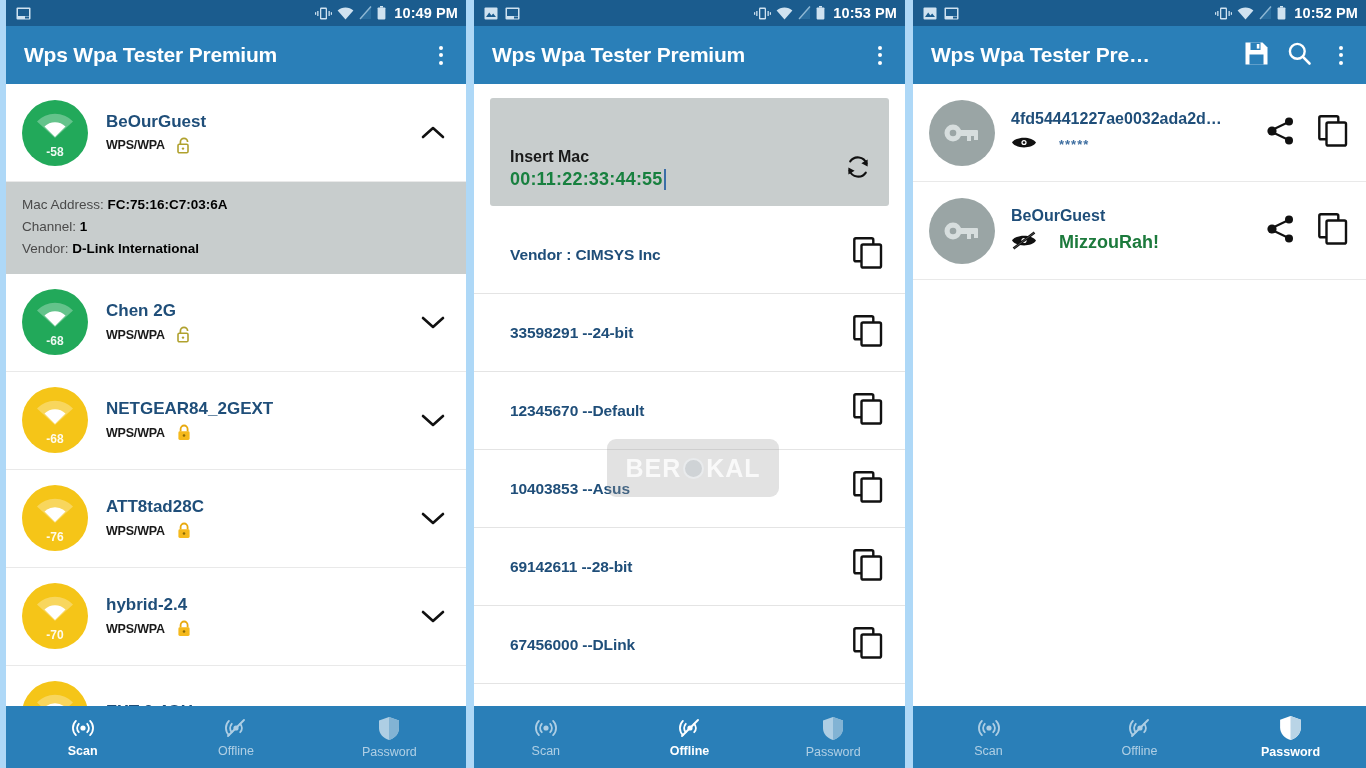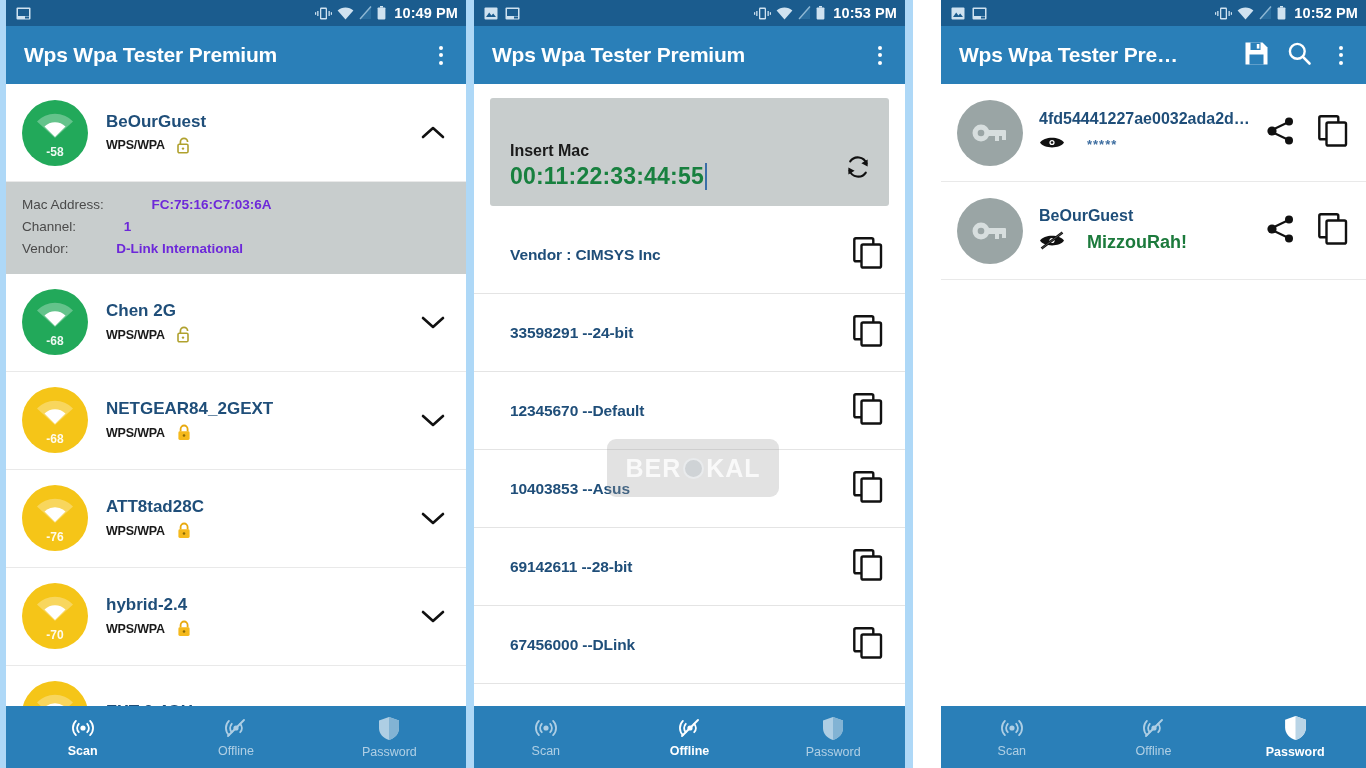--- a/index.html
+++ b/index.html
@@ -19,21 +19,21 @@
   .phone {
     position: relative;
     height: 768px;
     background: #ffffff;
     overflow: hidden;
     display: flex;
     flex-direction: column;
   }
   .phone-1 { width: 460px; margin-left: 6px; }
   .phone-2 { width: 431px; margin-left: 8px; }
-  .phone-3 { width: 453px; margin-left: 8px; padding-left: 28px; }
+  .phone-3 { width: 453px; margin-left: 8px; }
 
   
   .statusbar {
     height: 26px;
     background: #1b5c8e;
     display: flex;
     align-items: center;
     padding: 0 8px 0 10px;
     flex: 0 0 26px;
     color: #dbe9f5;
@@ -120,36 +120,36 @@
     cursor: pointer;
   }
 
   .detail {
     background: #c8cdcd;
     padding: 12px 18px 14px 16px;
     font-size: 13.5px;
     line-height: 1.62;
     color: #4a4a4a;
   }
-  .detail b { color: #6d28d9; margin-left: 44px; }
+  .detail b { color: #000000; }
 
   
   .maccard {
     margin: 14px 16px 10px 16px;
     background: #c8cdcd;
     border-radius: 3px;
     padding: 22px 18px 16px 20px;
     display: flex;
     align-items: flex-end;
     min-height: 108px;
   }
   .mac-texts { flex: 1 1 auto; }
   .mac-label { font-size: 16px; font-weight: bold; color: #1a1a1a; margin-bottom: 3px; }
   .mac-value {
-    font-size: 23px; font-weight: bold; color: #18803f;
+    font-size: 18px; font-weight: bold; color: #18803f;
     letter-spacing: 0.2px;
     display: inline-block;
     border-right: 2px solid #3b6ea8;
     padding-right: 1px;
   }
   .mac-refresh { flex: 0 0 auto; margin-bottom: 6px; cursor: pointer; }
 
   .pin-row {
     display: flex;
     align-items: center;

